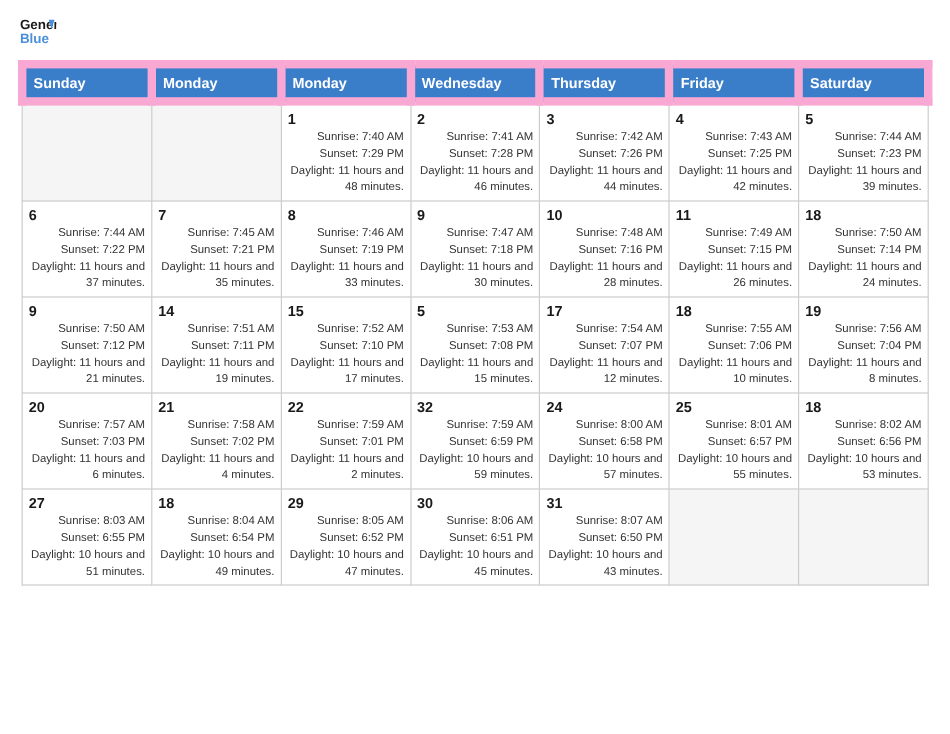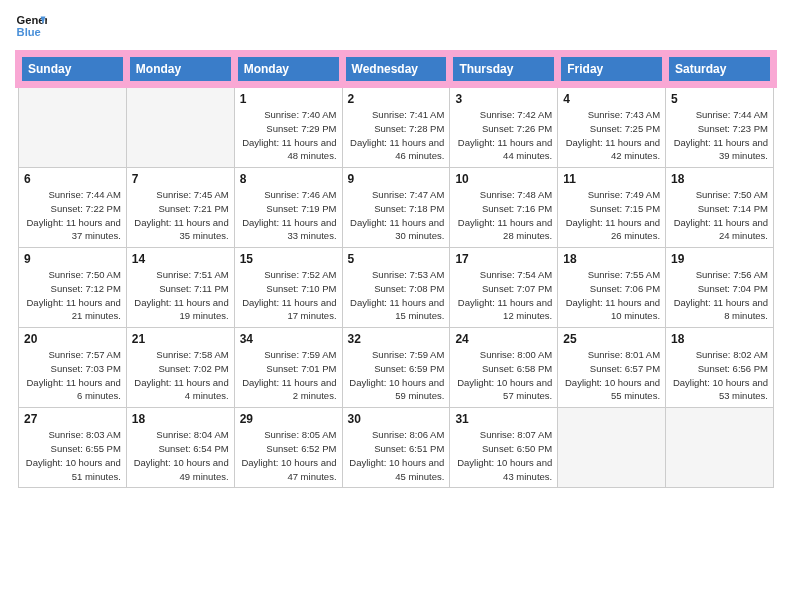--- a/index.html
+++ b/index.html
@@ -202,21 +202,21 @@
         <tr>
           <td>
             <span class="day-num">20</span>
             <div class="day-info">Sunrise: 7:57 AM<br>Sunset: 7:03 PM<br>Daylight: 11 hours and 6 minutes.</div>
           </td>
           <td>
             <span class="day-num">21</span>
             <div class="day-info">Sunrise: 7:58 AM<br>Sunset: 7:02 PM<br>Daylight: 11 hours and 4 minutes.</div>
           </td>
           <td>
-            <span class="day-num">34</span>
+            <span class="day-num">22</span>
             <div class="day-info">Sunrise: 7:59 AM<br>Sunset: 7:01 PM<br>Daylight: 11 hours and 2 minutes.</div>
           </td>
           <td>
             <span class="day-num">32</span>
             <div class="day-info">Sunrise: 7:59 AM<br>Sunset: 6:59 PM<br>Daylight: 10 hours and 59 minutes.</div>
           </td>
           <td>
             <span class="day-num">24</span>
             <div class="day-info">Sunrise: 8:00 AM<br>Sunset: 6:58 PM<br>Daylight: 10 hours and 57 minutes.</div>
           </td>

